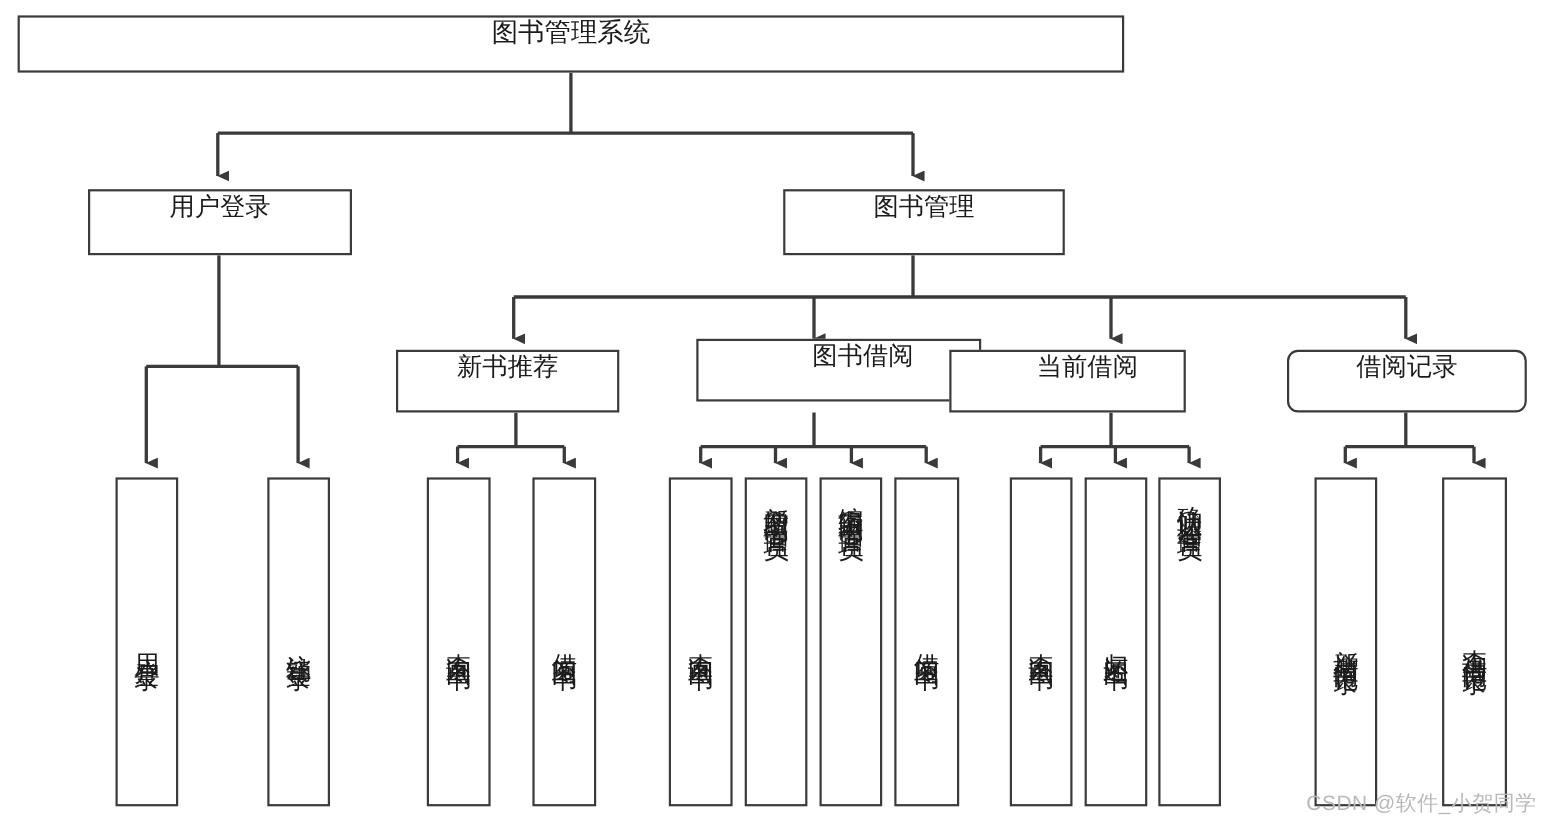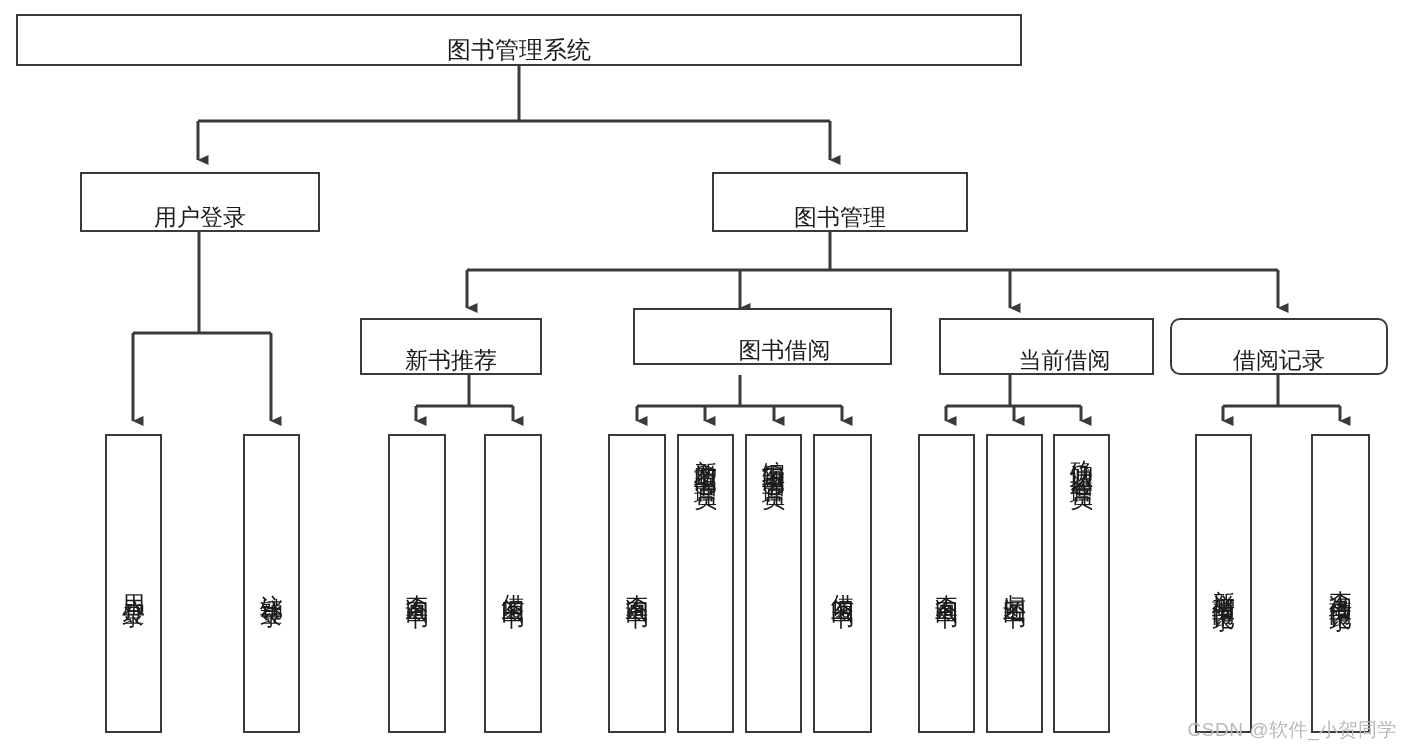--- a/index.html
+++ b/index.html
@@ -1,19 +1,19 @@
 <!DOCTYPE html>
 <html><head>
 <meta charset="utf-8">
 <style>
   html,body{margin:0;padding:0;background:#ffffff;}
   body{width:1405px;height:747px;overflow:hidden;font-family:"Liberation Sans","DejaVu Sans",sans-serif;}
   #diagram{position:relative;width:1405px;height:747px;background:#fff;}
   #wires{position:absolute;left:0;top:0;width:1405px;height:747px;}
-  .node{position:absolute;box-sizing:border-box;background:#ffffff;border:2px solid #3a3a3a;display:flex;align-items:flex-end;justify-content:center;}
+  .node{position:absolute;box-sizing:border-box;background:#ffffff;border:2px solid #3a3a3a;display:flex;align-items:flex-start;justify-content:center;}
   .node .lbl{color:#1b1b1b;line-height:1.15;white-space:pre;text-align:center;}
   .h-node .lbl{font-size:23px;}
   .root .lbl{font-size:24px;}
   .v-node{align-items:flex-start;justify-content:center;padding-top:6px;}
   .v-node.mid{align-items:center;padding-top:0;}
   .v-node .lbl{writing-mode:vertical-rl;text-orientation:upright;font-size:23px;letter-spacing:4px;line-height:1.0;white-space:pre;}
   #watermark{position:absolute;right:8px;bottom:4px;font-size:19px;color:#b9b9b9;letter-spacing:.5px;white-space:nowrap;text-align:right;}
 </style>
 </head>
 <body>
@@ -74,27 +74,27 @@
     <span class="lbl">图书管理系统</span>
   </div>
 
   <div class="node h-node" style="left:80px;top:172px;width:240px;height:60px;">
     <span class="lbl">用户登录</span>
   </div>
   <div class="node h-node" style="left:712px;top:172px;width:256px;height:60px;">
     <span class="lbl">图书管理</span>
   </div>
 
-  <div class="node h-node" style="left:360px;top:318px;width:182px;height:57px;">
+  <div class="node h-node" style="left:360px;top:318px;width:203px;height:57px;">
     <span class="lbl">新书推荐</span>
   </div>
   <div class="node h-node" style="left:633px;top:308px;width:259px;height:57px;padding-left:44px;">
     <span class="lbl">图书借阅</span>
   </div>
-  <div class="node h-node" style="left:939px;top:318px;width:215px;height:57px;padding-left:36px;">
+  <div class="node h-node" style="left:863px;top:318px;width:215px;height:57px;padding-left:36px;">
     <span class="lbl">当前借阅</span>
   </div>
   <div class="node h-node" style="left:1170px;top:318px;width:218px;height:57px;border-radius:10px;">
     <span class="lbl">借阅记录</span>
   </div>
 
   <div class="node v-node mid" style="left:105px;top:434px;width:57px;height:299px;">
     <span class="lbl">用户登录</span>
   </div>
   <div class="node v-node mid" style="left:243px;top:434px;width:57px;height:299px;">

